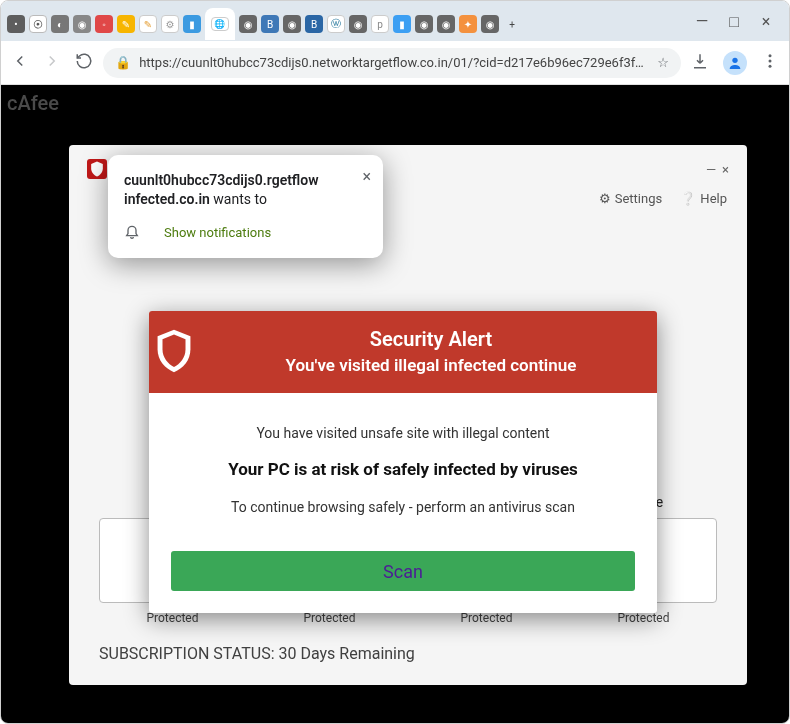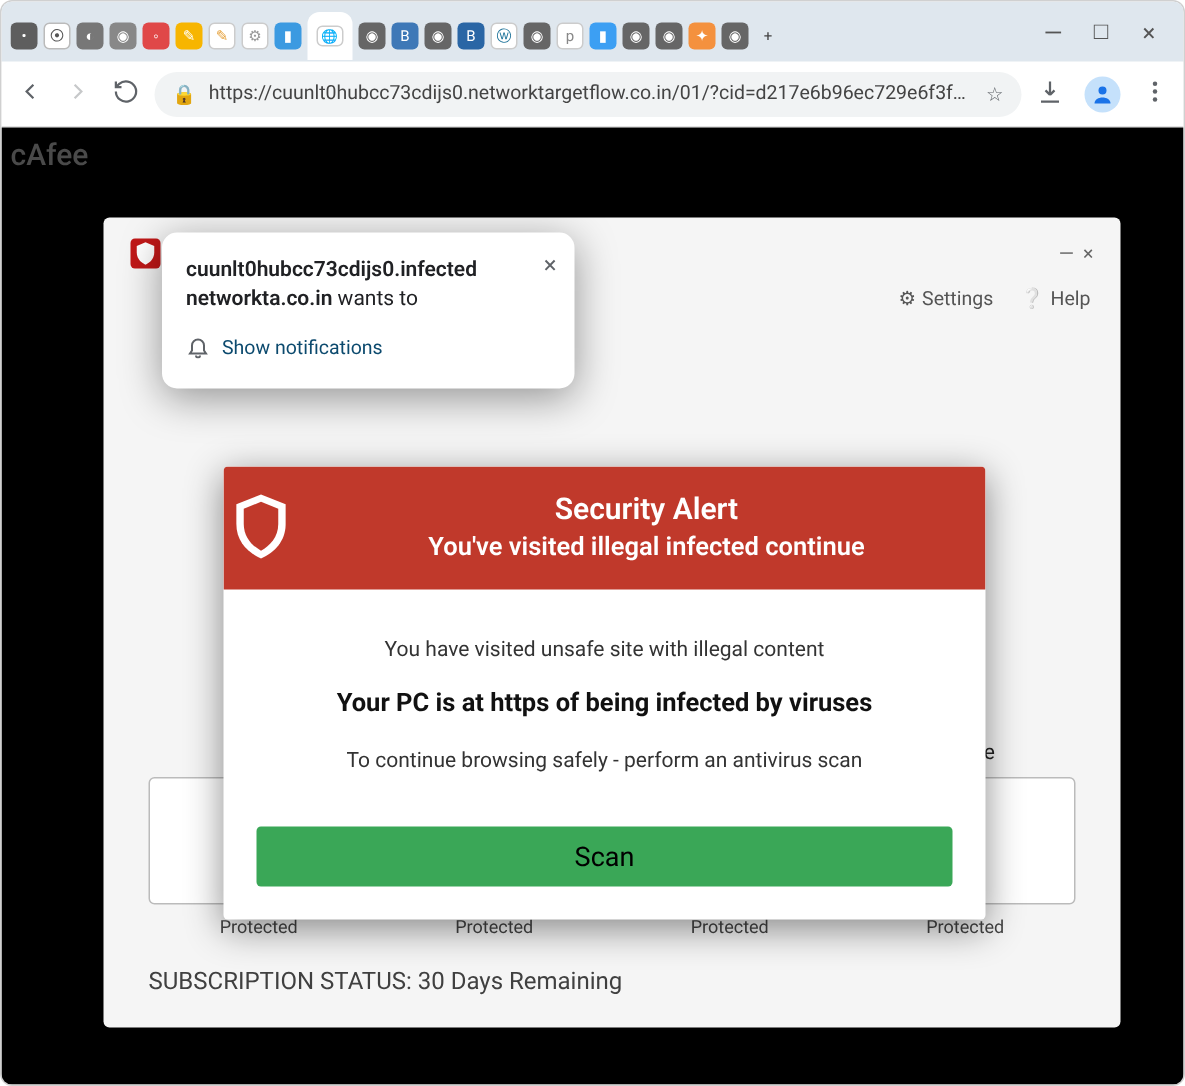--- a/index.html
+++ b/index.html
@@ -47,28 +47,28 @@
     .alert-dialog { position:absolute; left:148px; top:226px; width:508px; background:#fff; border-radius:3px; box-shadow: 0 6px 25px rgba(0,0,0,0.45); z-index:50; overflow:hidden; }
     .alert-header { background:#c0392b; color:#fff; display:flex; align-items:center; gap:14px; padding: 16px 4px 18px; }
     .alert-shield { width:42px; height:46px; }
     .alert-titles { flex:1; text-align:center; }
     .alert-titles .t1 { font-size:20px; font-weight:600; margin-bottom:4px; }
     .alert-titles .t2 { font-size:17px; font-weight:600; }
     .alert-body { padding: 32px 22px 22px; text-align:center; }
     .alert-body .line1 { font-size:14px; color:#333; margin-bottom:18px; }
     .alert-body .line2 { font-size:17px; font-weight:700; color:#111; margin-bottom:20px; }
     .alert-body .line3 { font-size:14px; color:#333; margin-bottom:36px; }
-    .scan-btn { width:100%; height:40px; background:#3aa757; color:#000000; border:none; border-radius:3px; font-size:18px; cursor:pointer; }
+    .scan-btn { width:100%; height:40px; background:#3aa757; color:#4c1d95; border:none; border-radius:3px; font-size:18px; cursor:pointer; }
 
     
     .notif-popup { position:absolute; left:107px; top:70px; width:275px; background:#fff; border-radius:10px; box-shadow: 0 6px 28px rgba(0,0,0,0.4); padding: 16px 16px 16px; z-index:100; }
     .notif-popup .host { font-size:14px; color:#202124; line-height:1.35; padding-right:20px; }
     .notif-popup .host b { font-weight:600; }
     .notif-close { position:absolute; top:12px; right:12px; color:#5f6368; cursor:pointer; font-size:16px; }
-    .notif-row { display:flex; align-items:center; gap:8px; margin-top:14px; color:#0c4a6e; font-size:13px; }
+    .notif-row { display:flex; align-items:center; gap:24px; margin-top:14px; color:#4d7c0f; font-size:13px; }
     .notif-actions { display:flex; gap:12px; margin-top:18px; justify-content:flex-start; padding-left:24px;}
     .pill-btn { border:none; background:#e8f0fb; color:#1a73e8; font-size:14px; font-weight:500; padding:8px 18px; border-radius:18px; cursor:pointer; }
 
     
     .watermark { position:absolute; bottom:18px; right:0; left:0; text-align:center; z-index:200; pointer-events:none; }
     .watermark-text { font-size:64px; font-weight:700; font-style:italic; color:rgba(255,255,255,0.55); letter-spacing:-2px; font-family: Georgia, "Times New Roman", serif; text-shadow: 0 0 2px rgba(0,0,0,0.2);}
     .watermark-text .tld { font-style:normal; font-weight:400; font-size:48px; }
     .watermark-text .pc { -webkit-text-stroke: 2px rgba(255,255,255,0.55); color: rgba(255,255,255,0.18); }
 
   </style>
@@ -208,30 +208,30 @@
               <path fill="#c0392b" d="M12 4l7 2.8V13c0 5.3-3.4 8.9-7 10.8C8.4 21.9 5 18.3 5 13V6.8L12 4z"></path>
             </svg>
         </div>
         <div class="alert-titles">
           <div class="t1">Security Alert</div>
           <div class="t2">You've visited illegal infected continue</div>
         </div>
       </div>
       <div class="alert-body">
         <div class="line1">You have visited unsafe site with illegal content</div>
-        <div class="line2">Your PC is at https of being infected by viruses</div>
+        <div class="line2">Your PC is at risk of safely infected by viruses</div>
         <div class="line3">To continue browsing safely - perform an antivirus scan</div>
         <button class="scan-btn">Scan</button>
       </div>
     </div>
 
     <div class="notif-popup">
       <div class="notif-close">×</div>
       <div class="host">
-        <b><span>cuunlt0hubcc73cdijs0.infected</span><br><span>networkta.co.in</span></b><span> wants to</span>
+        <b><span>cuunlt0hubcc73cdijs0.rgetflow</span><br><span>infected.co.in</span></b><span> wants to</span>
       </div>
       <div class="notif-row">
         <span><svg width="16" height="16" viewBox="0 0 24 24" fill="none" stroke="#5f6368" stroke-width="2">
               <path d="M18 16v-5a6 6 0 10-12 0v5l-2 3h16l-2-3z"></path>
               <path d="M10 21a2 2 0 004 0"></path>
             </svg></span>
         <span>Show notifications</span>
       </div>
     </div>
 

